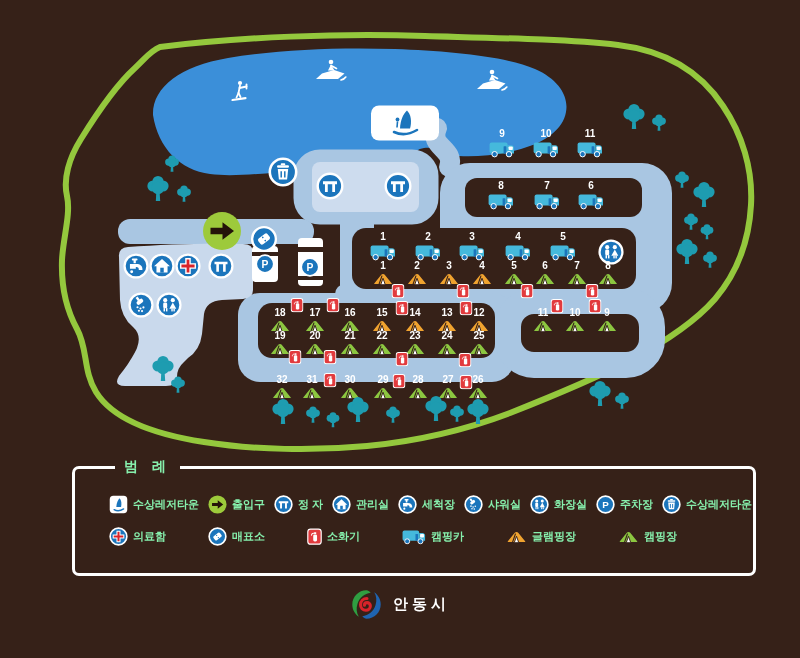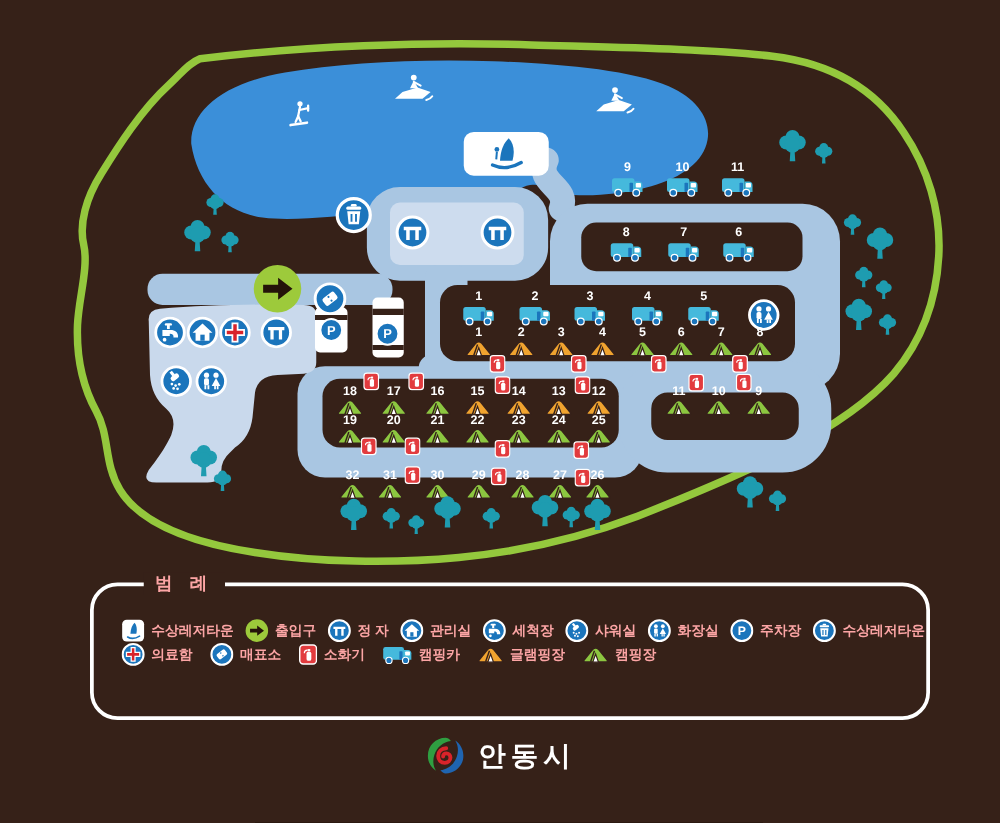--- a/index.html
+++ b/index.html
@@ -3,33 +3,33 @@
 <meta charset="utf-8">
 <style>
   html,body{margin:0;padding:0;background:#241509;}
   .stage{position:relative;width:800px;height:658px;background:#362118;overflow:hidden;
          font-family:"Liberation Sans",sans-serif;}
   svg.map{position:absolute;left:0;top:0;}
   svg text{font-family:"Liberation Sans",sans-serif;}
   .mnum{fill:#fff;font-size:10px;font-weight:bold;text-anchor:middle;}
 
   .legend{position:absolute;left:72px;top:466px;width:666px;height:104px;
-          border:3px solid #fff;border-radius:22px;color:#fca5a5;}
+          border:3px solid #fff;border-radius:7px;color:#86efac;padding-left:12px;}
   .legend-title{position:absolute;top:-11px;left:40px;background:#362118;
           padding:0 9px;font-size:14px;font-weight:bold;letter-spacing:5px;}
   .lrow{display:flex;align-items:center;margin-left:22px;}
   .lrow1{margin-top:26px;gap:9px;}
-  .lrow2{gap:14px;}
+  .lrow2{margin-top:13px;gap:42px;}
   .li{display:flex;align-items:center;gap:5px;}
   .ll{font-size:11px;font-weight:bold;white-space:nowrap;}
   .tent-g{color:#8cc640;} .tent-o{color:#f0a32f;}
 
   .footer{position:absolute;left:0;top:588px;width:100%;display:flex;
           justify-content:center;align-items:center;gap:10px;color:#fff;}
-  .city{font-size:22px;font-weight:bold;letter-spacing:4px;}
+  .city{font-size:15px;font-weight:bold;letter-spacing:4px;}
 </style>
 </head>
 <body>
 
 <div class="stage">
 
 <svg class="map" width="800" height="658" viewBox="0 0 800 658">
   <defs>
 
     <symbol id="sym-fac-pavilion" viewBox="0 0 30 30">

